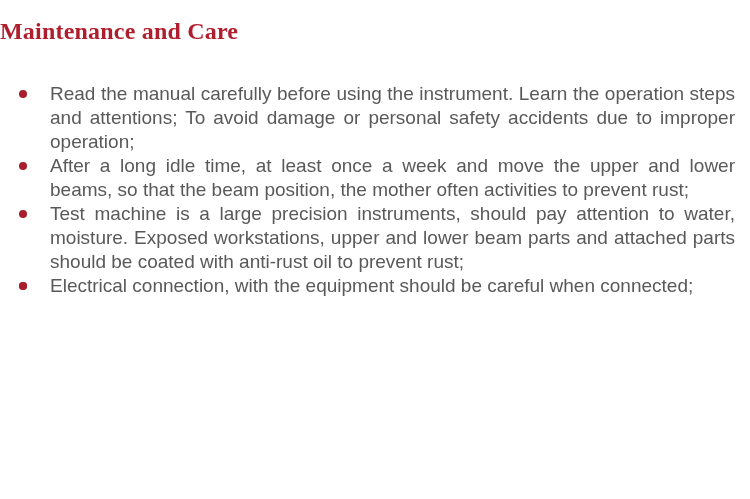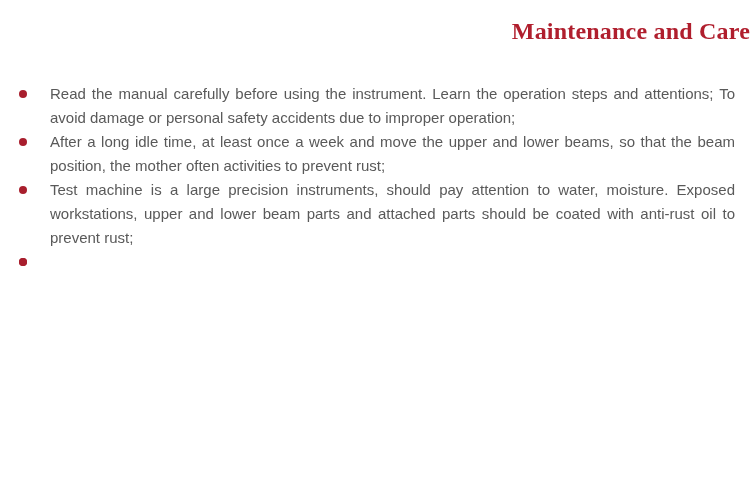--- a/index.html
+++ b/index.html
@@ -17,33 +17,33 @@
     width: 750px;
     height: 499px;
     position: relative;
   }
   .title {
     margin: 18px 0 0 0;
     font-family: "Liberation Serif", serif;
     font-weight: bold;
     font-size: 24px;
     line-height: 27px;
-    text-align: right;
+    text-align: left;
     color: var(--title-color, #b01e2d);
     letter-spacing: 0.2px;
   }
   .bullet-list {
     list-style: none;
     margin: 37px 0 0 0;
     padding: 0 15px 0 0;
   }
   .bullet-item {
     position: relative;
     padding-left: 50px;
-    font-size: 15px;
+    font-size: 19px;
     line-height: 24px;
     color: var(--text-color, #595959);
     text-align: justify;
     text-justify: inter-word;
   }
   .dot {
     position: absolute;
     left: 19px;
     top: 8px;
     width: 8px;
@@ -73,16 +73,17 @@
     <span>Test machine is a large precision instruments, should pay attention to water, moisture. Exposed workstations, upper and lower beam parts and attached parts should be coated with anti-rust oil to prevent rust;</span>
   </li>
 
 
   <li class="bullet-item">
     <span class="dot"></span>
   </li>
 
   <li class="bullet-item">
     <span class="dot"></span>
+    <span>Electrical connection, with the equipment should be careful when connected;</span>
   </li>
 
 </ul>
 </div>
 
 </body></html>

